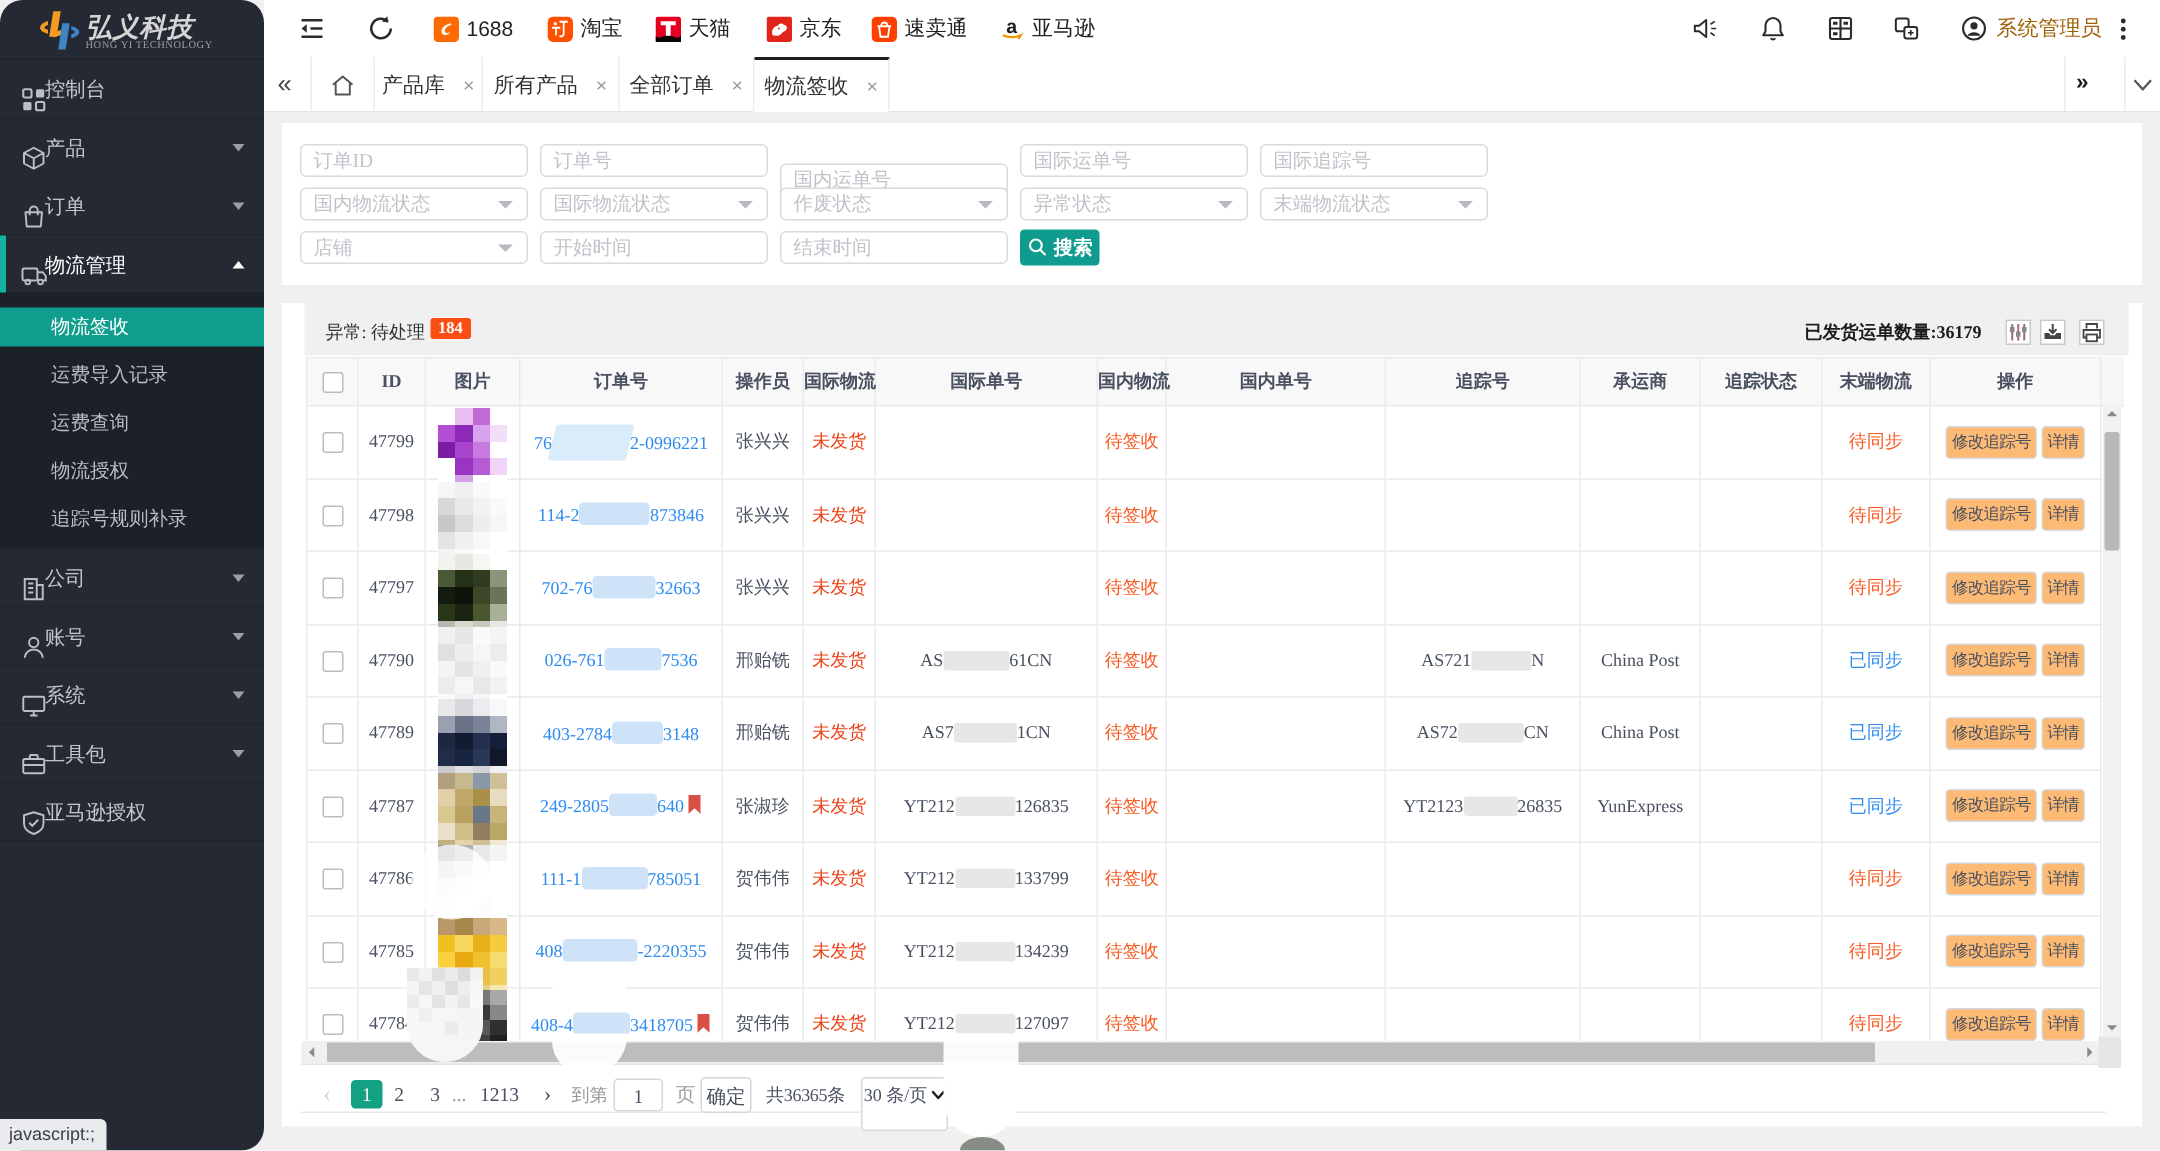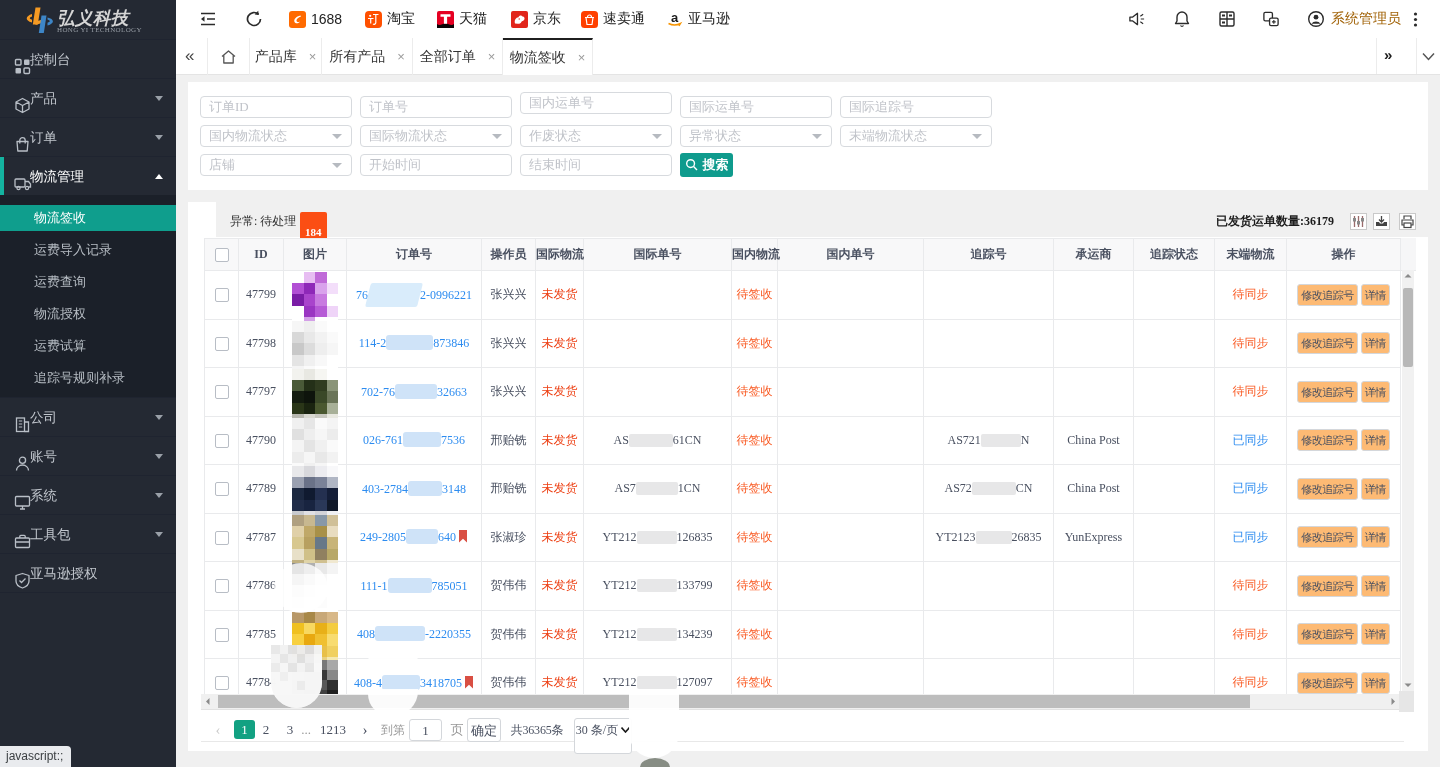--- a/index.html
+++ b/index.html
@@ -1,20 +1,20 @@
 <!DOCTYPE html>
 <html><head>
 <meta charset="utf-8">
 <style>
 * { margin:0; padding:0; box-sizing:border-box; }
 html,body { width:1440px; height:767px; overflow:hidden; }
 body { font-family:"Liberation Sans", sans-serif; position:relative; background:#f0f0f0; }
 
 
-#sidebar { position:absolute; left:0; top:0; width:176px; height:767px; background:#242933; color:#bfc6ce; z-index:5; }
+#sidebar { position:absolute; left:0; top:0; width:176px; height:767px; background:#242933; color:#bfc6ce; z-index:5;border-radius:15px; }
 #logo { height:39px; position:relative; }
 .mitem { height:39px; line-height:39px; font-size:13.5px; color:#c2c7ce; position:relative; border-top:1px solid #1f2430; padding-left:30px; white-space:nowrap; }
 .mitem .ic { position:absolute; left:14px; top:11px; width:17px; height:17px; }
 .mitem .car { position:absolute; right:13px; top:17px; width:0; height:0; border-left:4.5px solid transparent; border-right:4.5px solid transparent; border-top:5.5px solid #9aa0a8; }
 .mitem .car.up { border-top:none; border-bottom:5.5px solid #fff; }
 .mitem.act { color:#fff; }
 .mitem.act:before { content:""; position:absolute; left:0; top:0; width:4px; height:100%; background:#14b3a0; }
 #submenu { background:#1b2029; padding:7px 0 3px; }
 .sitem { height:32px; line-height:32px; font-size:13px; color:#b7bdc4; padding-left:34px; white-space:nowrap; }
 .sitem.on { height:26px; line-height:26px; margin:3px 0; background:#0f9e8d; color:#fff; }
@@ -32,23 +32,23 @@
 .ptab.on { border-top:2px solid #1f1f1f; background:#fff; }
 
 
 #content { position:absolute; left:176px; top:75px; width:1264px; height:692px; background:#f0f0f0;font-family:Liberation Serif, serif; }
 #formPanel { position:absolute; left:12px; top:7px; width:1240px; height:108px; background:#fff; }
 .inp { position:absolute; width:152px; height:22px; border:1px solid #d7dade; border-radius:4px; background:#fff; font-size:13px; color:#c0c3c9; line-height:20px; padding-left:8px; white-space:nowrap; }
 .inp .sv { position:absolute; right:9px; top:8px; width:0; height:0; border-left:5px solid transparent; border-right:5px solid transparent; border-top:5px solid #b6bac0; }
 #searchBtn { position:absolute; left:492px; top:71px; width:53px; height:24px; background:#0f9b8d; border-radius:3px; color:#fff; font-size:13px; font-weight:bold; line-height:24px; text-align:center; }
 
 #tablePanel { position:absolute; left:12px; top:127px; width:1240px; height:549px; background:#fff; }
-#toolbar { position:absolute; left:28px; top:0; width:1216px; height:35px; background:#f0f0f0; font-size:13px; color:#333; }
+#toolbar { position:absolute; left:15px; top:0; width:1216px; height:35px; background:#f0f0f0; font-size:13px; color:#333; }
 .tbtn { position:absolute; top:11px; width:17px; height:17px; border:1px solid #c9c9c9; background:#fff; }
-#badge { position:absolute; left:86px; top:10px; height:14px; border-radius:2px; background:#fb4e14; color:#fff; font-size:11px; font-weight:bold; padding:14px 5px; line-height:12px; }
+#badge { position:absolute; left:86px; top:10px; height:14px; border-radius:2px; background:#fb4e14; color:#fff; font-size:11px; font-weight:bold; padding:1px 5px; line-height:12px; }
 
 
 #tbl { position:absolute; left:16px; top:36px; width:1196px; }
 table { border-collapse:collapse; table-layout:fixed; width:1196px; font-size:12px; color:#495060; }
 th { background:#f8f8f9; border:1px solid #e9eaec; height:32px; font-weight:bold; color:#495060; overflow:visible; white-space:nowrap; padding:0; }
 td { border:1px solid #e9eaec; height:48.5px; text-align:center; overflow:visible; white-space:nowrap; padding:0; }
 .red { color:#ed4014; }
 .org { color:#f95a23; }
 .blu { color:#2d8cf0; }
 a.lnk { color:#2d8cf0; text-decoration:none; font-size:12px; }
@@ -108,21 +108,20 @@
           <rect x="1" y="4" width="10" height="8" rx="1" fill="none" stroke="#b9bfc7" stroke-width="1.3"></rect>
           <path d="M11 6.5 h3.5 l2 2.5 v3 h-2" fill="none" stroke="#b9bfc7" stroke-width="1.3"></path>
           <circle cx="4.5" cy="13" r="1.6" fill="none" stroke="#b9bfc7" stroke-width="1.2"></circle>
           <circle cx="13" cy="13" r="1.6" fill="none" stroke="#b9bfc7" stroke-width="1.2"></circle>
         </svg></span>物流管理<span class="car up"></span></div>
   <div id="submenu">
     <div class="sitem on">物流签收</div>
     <div class="sitem">运费导入记录</div>
     <div class="sitem">运费查询</div>
     <div class="sitem">物流授权</div>
-    <div class="sitem">运费试算</div>
     <div class="sitem">追踪号规则补录</div>
   </div>
   <div class="mitem"><span class="ic"><svg width="17" height="17" viewBox="0 0 17 17">
           <rect x="2.5" y="2" width="8" height="13.5" fill="none" stroke="#b9bfc7" stroke-width="1.3"></rect>
           <path d="M10.5 6 h4 v9.5 h-4" fill="none" stroke="#b9bfc7" stroke-width="1.3"></path>
           <path d="M4.8 5 h3.4 M4.8 8 h3.4 M4.8 11 h3.4" stroke="#b9bfc7" stroke-width="1.2"></path>
         </svg></span>公司<span class="car"></span></div>
   <div class="mitem"><span class="ic"><svg width="17" height="17" viewBox="0 0 17 17">
           <circle cx="8.5" cy="5.3" r="3.1" fill="none" stroke="#b9bfc7" stroke-width="1.3"></circle>
           <path d="M2.5 15.5 a6 5.5 0 0 1 12 0" fill="none" stroke="#b9bfc7" stroke-width="1.3"></path>
@@ -224,21 +223,21 @@
   <div style="position:absolute;left:1208px;top:8px;font-size:15px;color:#1c1c1c;font-weight:bold">»</div>
   <div style="position:absolute;left:1240px;top:0;width:1px;height:36px;background:#ececec"></div>
   <svg style="position:absolute;left:1246px;top:14px" width="13" height="9" viewBox="0 0 13 9">
       <path d="M1 1.5 L6.5 7.5 L12 1.5" fill="none" stroke="#555" stroke-width="1.5"></path>
     </svg>
 </div>
 <div id="content">
   <div id="formPanel">
     <div class="inp" style="left:12px;top:14px">订单ID</div>
     <div class="inp" style="left:172px;top:14px">订单号</div>
-    <div class="inp" style="left:332px;top:10px">国内运单号</div>
+    <div class="inp" style="left:332px;top:27px">国内运单号</div>
     <div class="inp" style="left:492px;top:14px">国际运单号</div>
     <div class="inp" style="left:652px;top:14px">国际追踪号</div>
     <div class="inp" style="left:12px;top:43px">国内物流状态<span class="sv"></span></div>
     <div class="inp" style="left:172px;top:43px">国际物流状态<span class="sv"></span></div>
     <div class="inp" style="left:332px;top:43px">作废状态<span class="sv"></span></div>
     <div class="inp" style="left:492px;top:43px">异常状态<span class="sv"></span></div>
     <div class="inp" style="left:652px;top:43px">末端物流状态<span class="sv"></span></div>
     <div class="inp" style="left:12px;top:72px">店铺<span class="sv"></span></div>
     <div class="inp" style="left:172px;top:72px">开始时间</div>
     <div class="inp" style="left:332px;top:72px">结束时间</div>

